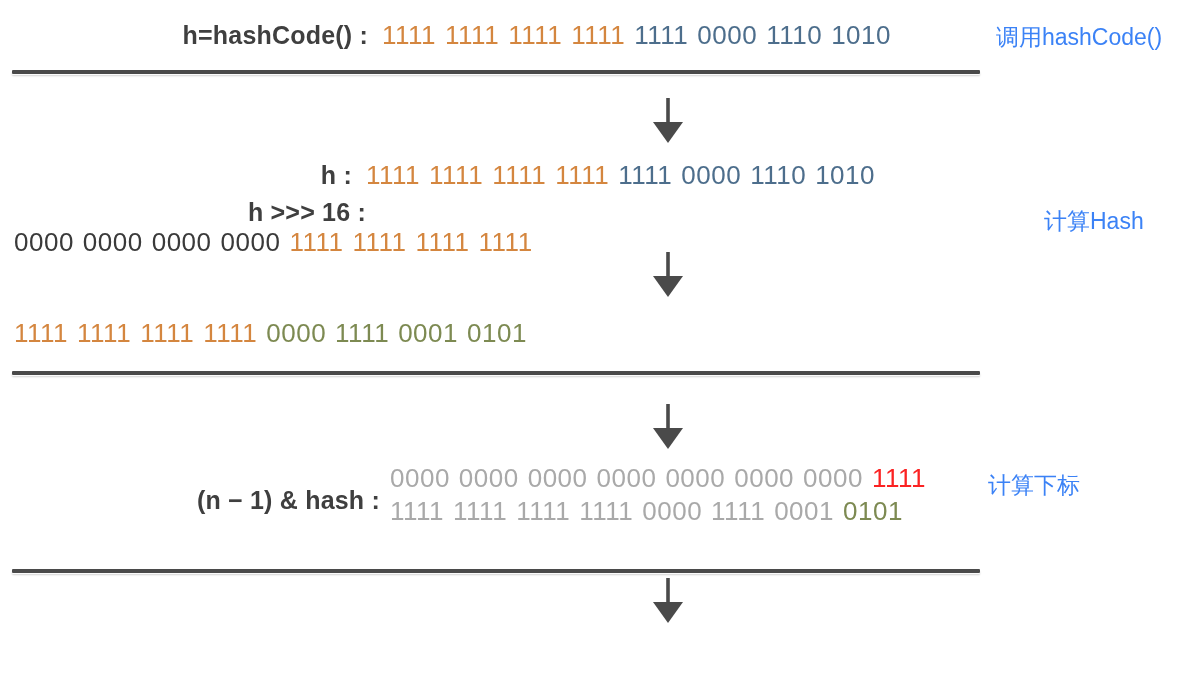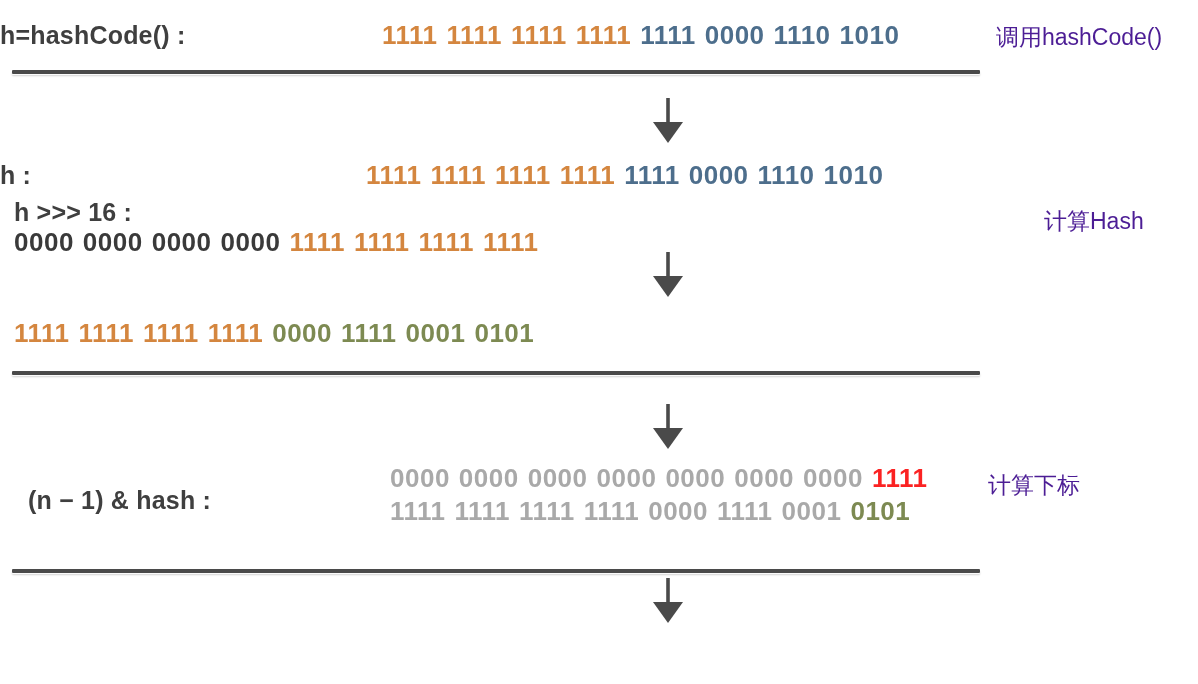--- a/index.html
+++ b/index.html
@@ -51,31 +51,31 @@
 
   
   .row {
     position: absolute;
     display: flex;
     align-items: baseline;
     white-space: nowrap;
   }
   .row .label {
     display: inline-block;
-    text-align: left;
+    text-align: right;
     font-size: 25px;
     font-weight: 600;
     color: #3f3f3f;
     letter-spacing: 0.2px;
   }
   .row .bits {
     display: inline-block;
     margin-left: 14px;
     font-size: 26px;
-    font-weight: 700;
+    font-weight: 400;
     letter-spacing: 0.5px;
     font-family: "Liberation Sans", "DejaVu Sans", sans-serif;
   }
   .bits .grp { margin-right: 9px; }
   .bits .grp:last-child { margin-right: 0; }
 
   
   .c-orange { color: #d4863f; }
   .c-blue   { color: #4d6e8c; }
   .c-black  { color: #3a3a3a; }
@@ -108,21 +108,21 @@
     font-size: 26px;
     font-weight: 600;
     color: #7d8a52;
   }
 
   
   .caption {
     position: absolute;
     font-size: 23px;
     font-weight: 500;
-    color: #4c1d95;
+    color: #3b82f6;
     white-space: nowrap;
     font-family: "Liberation Sans", "DejaVu Sans", sans-serif;
   }
   .caption.c1 { top: 22px;  left: 996px; }
   .caption.c2 { top: 206px; left: 1044px; }
   .caption.c3 { top: 470px; left: 988px; }
 </style>
 </head>
 <body>
 

